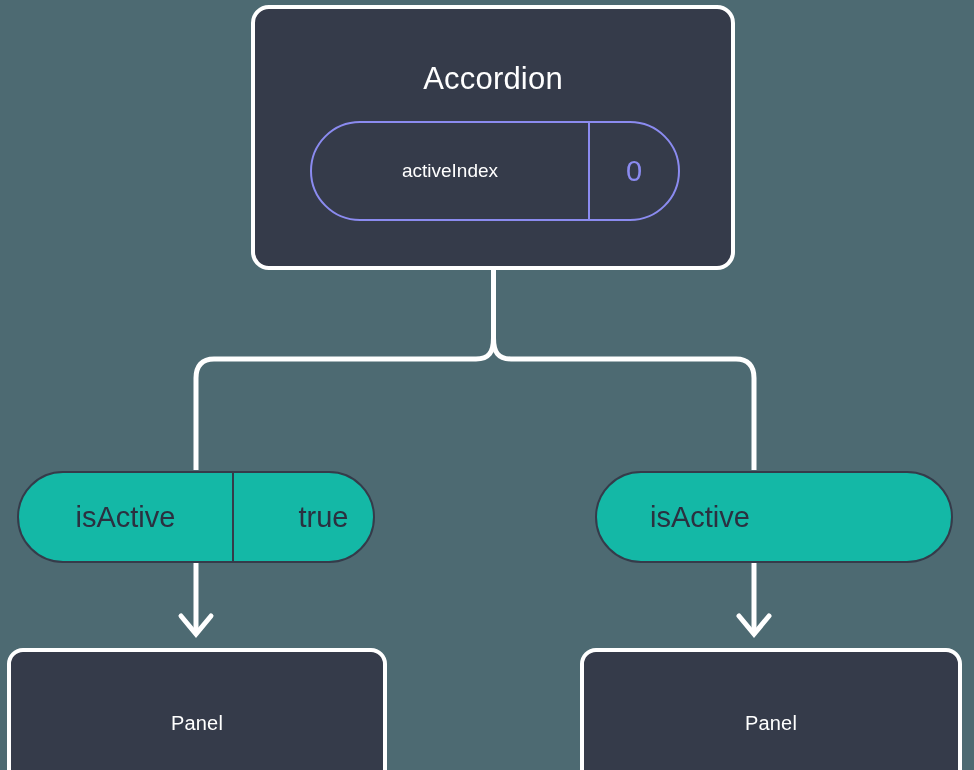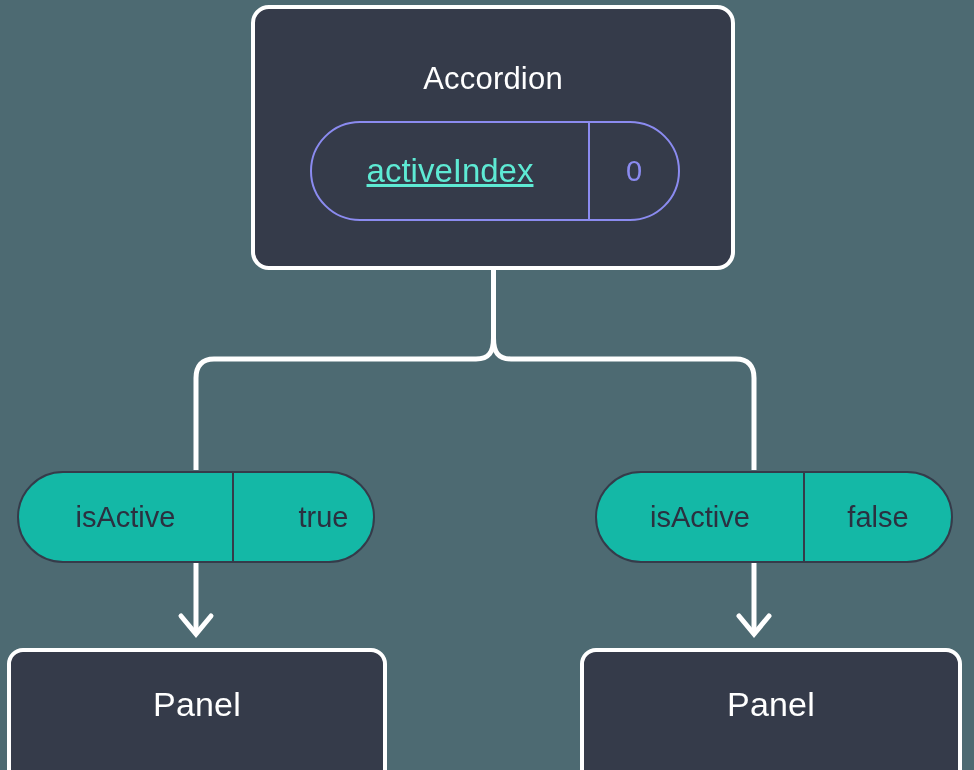--- a/index.html
+++ b/index.html
@@ -54,21 +54,21 @@
     left: 0;
     width: 100%;
     text-align: center;
     color: #ffffff;
     font-size: 31px;
     font-weight: 400;
     letter-spacing: 0.2px;
     white-space: nowrap;
   }
   #accordion-box .node-title { top: 52px; }
-  .panel-title { top: 33px; font-size: 34px; }
+  .panel-title { top: 60px; font-size: 20px; }
 
   
   .pill {
     position: absolute;
     display: flex;
     align-items: stretch;
     box-sizing: border-box;
     border-radius: 999px;
     overflow: hidden;
   }
@@ -85,23 +85,22 @@
   #accordion-pill {
     left: 310px;
     top: 121px;
     width: 370px;
     height: 100px;
     border: 2px solid #8b8bf0;
     background: transparent;
   }
   #accordion-pill .pill-key {
     width: 276px;
-    color: #5eead4;
-    font-size: 33px;
-    text-decoration: underline;
+    color: #ffffff;
+    font-size: 19px;
   }
   #accordion-pill .pill-val {
     flex: 1;
     color: #8b8bf0;
     font-size: 29px;
     border-left: 2px solid #8b8bf0;
   }
 
   
   .pill-filled {
@@ -175,21 +174,20 @@
     <div class="pill-val">0</div>
   </div>
 
   <div id="pill-left" class="pill pill-filled">
     <div class="pill-key">isActive</div>
     <div class="pill-val">true</div>
   </div>
 
   <div id="pill-right" class="pill pill-filled">
     <div class="pill-key">isActive</div>
-    <div class="pill-val">false</div>
   </div>
 
   <svg id="edges-over" xmlns="http://www.w3.org/2000/svg" viewBox="0 0 974 770" style="position:absolute;left:0;top:0;width:974px;height:770px;">
     <g fill="none" stroke="#ffffff" stroke-width="5" stroke-linecap="butt" stroke-linejoin="miter">
       <path d="M 196 563 L 196 634"></path>
       <path d="M 181 616 L 196 634 L 211 616" stroke-linecap="round"></path>
       <path d="M 754 563 L 754 634"></path>
       <path d="M 739 616 L 754 634 L 769 616" stroke-linecap="round"></path>
     </g>
   </svg>

